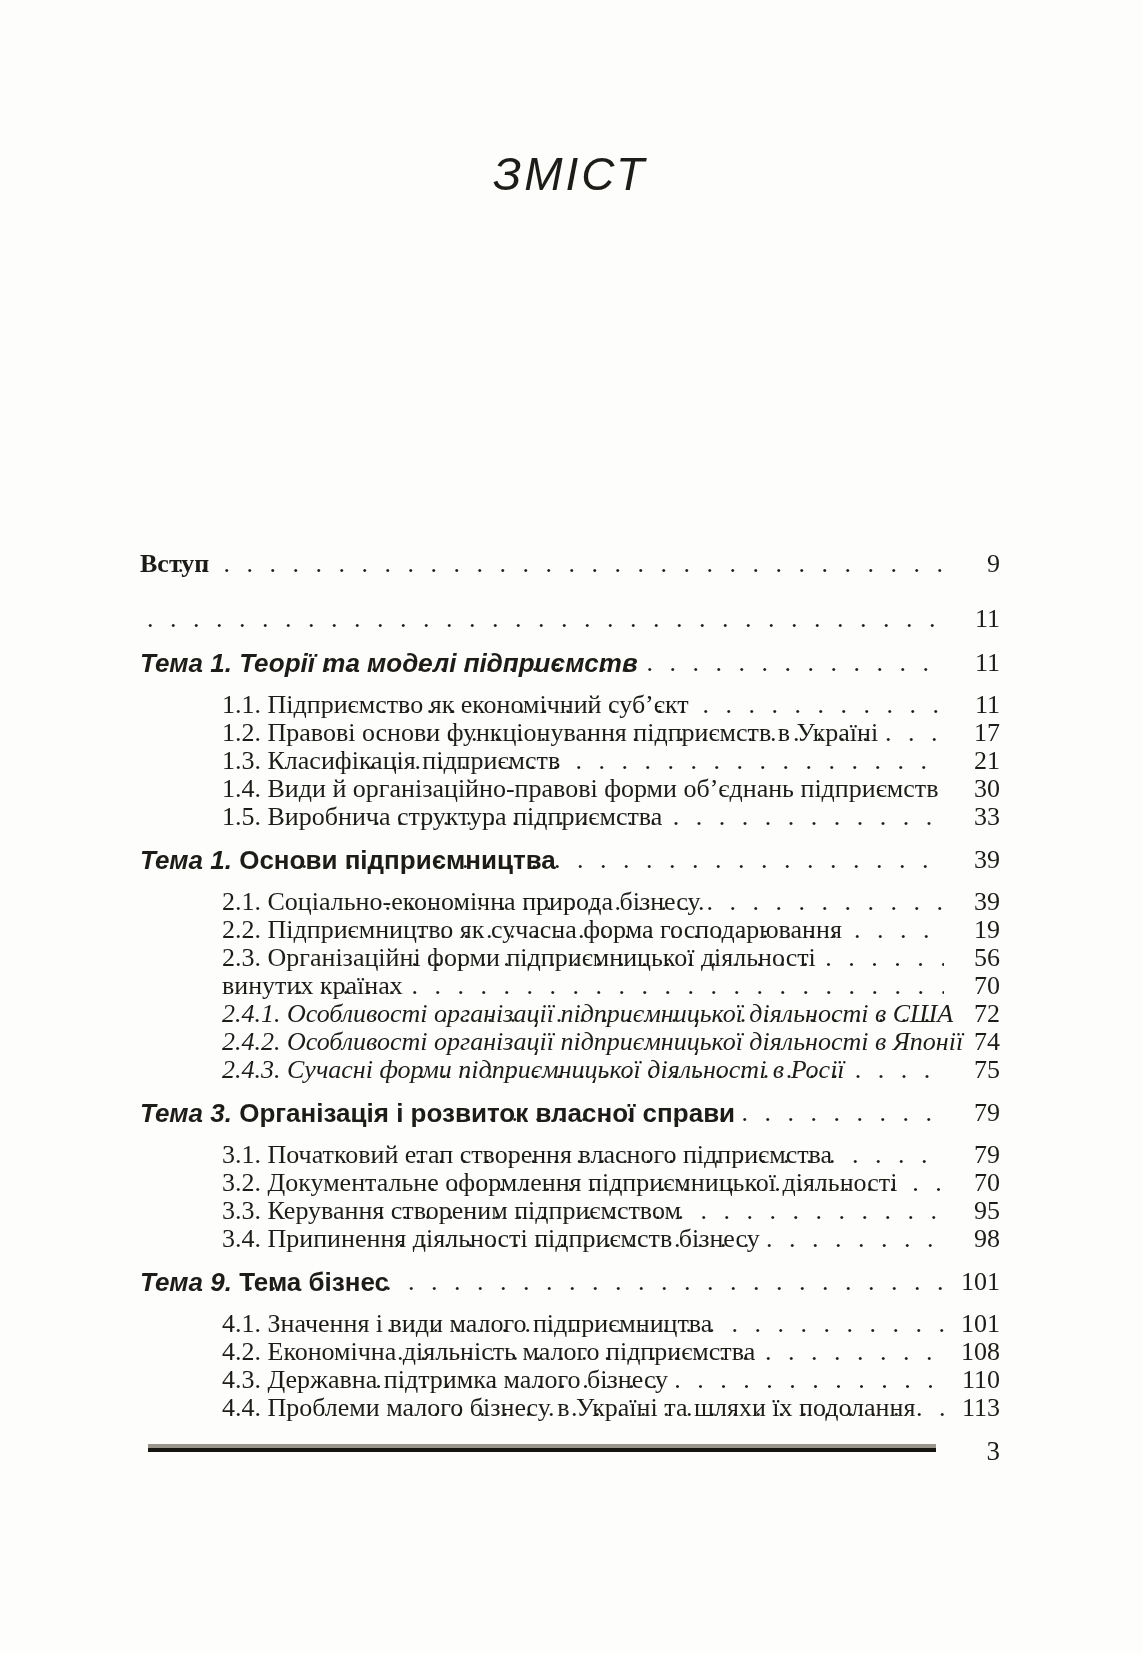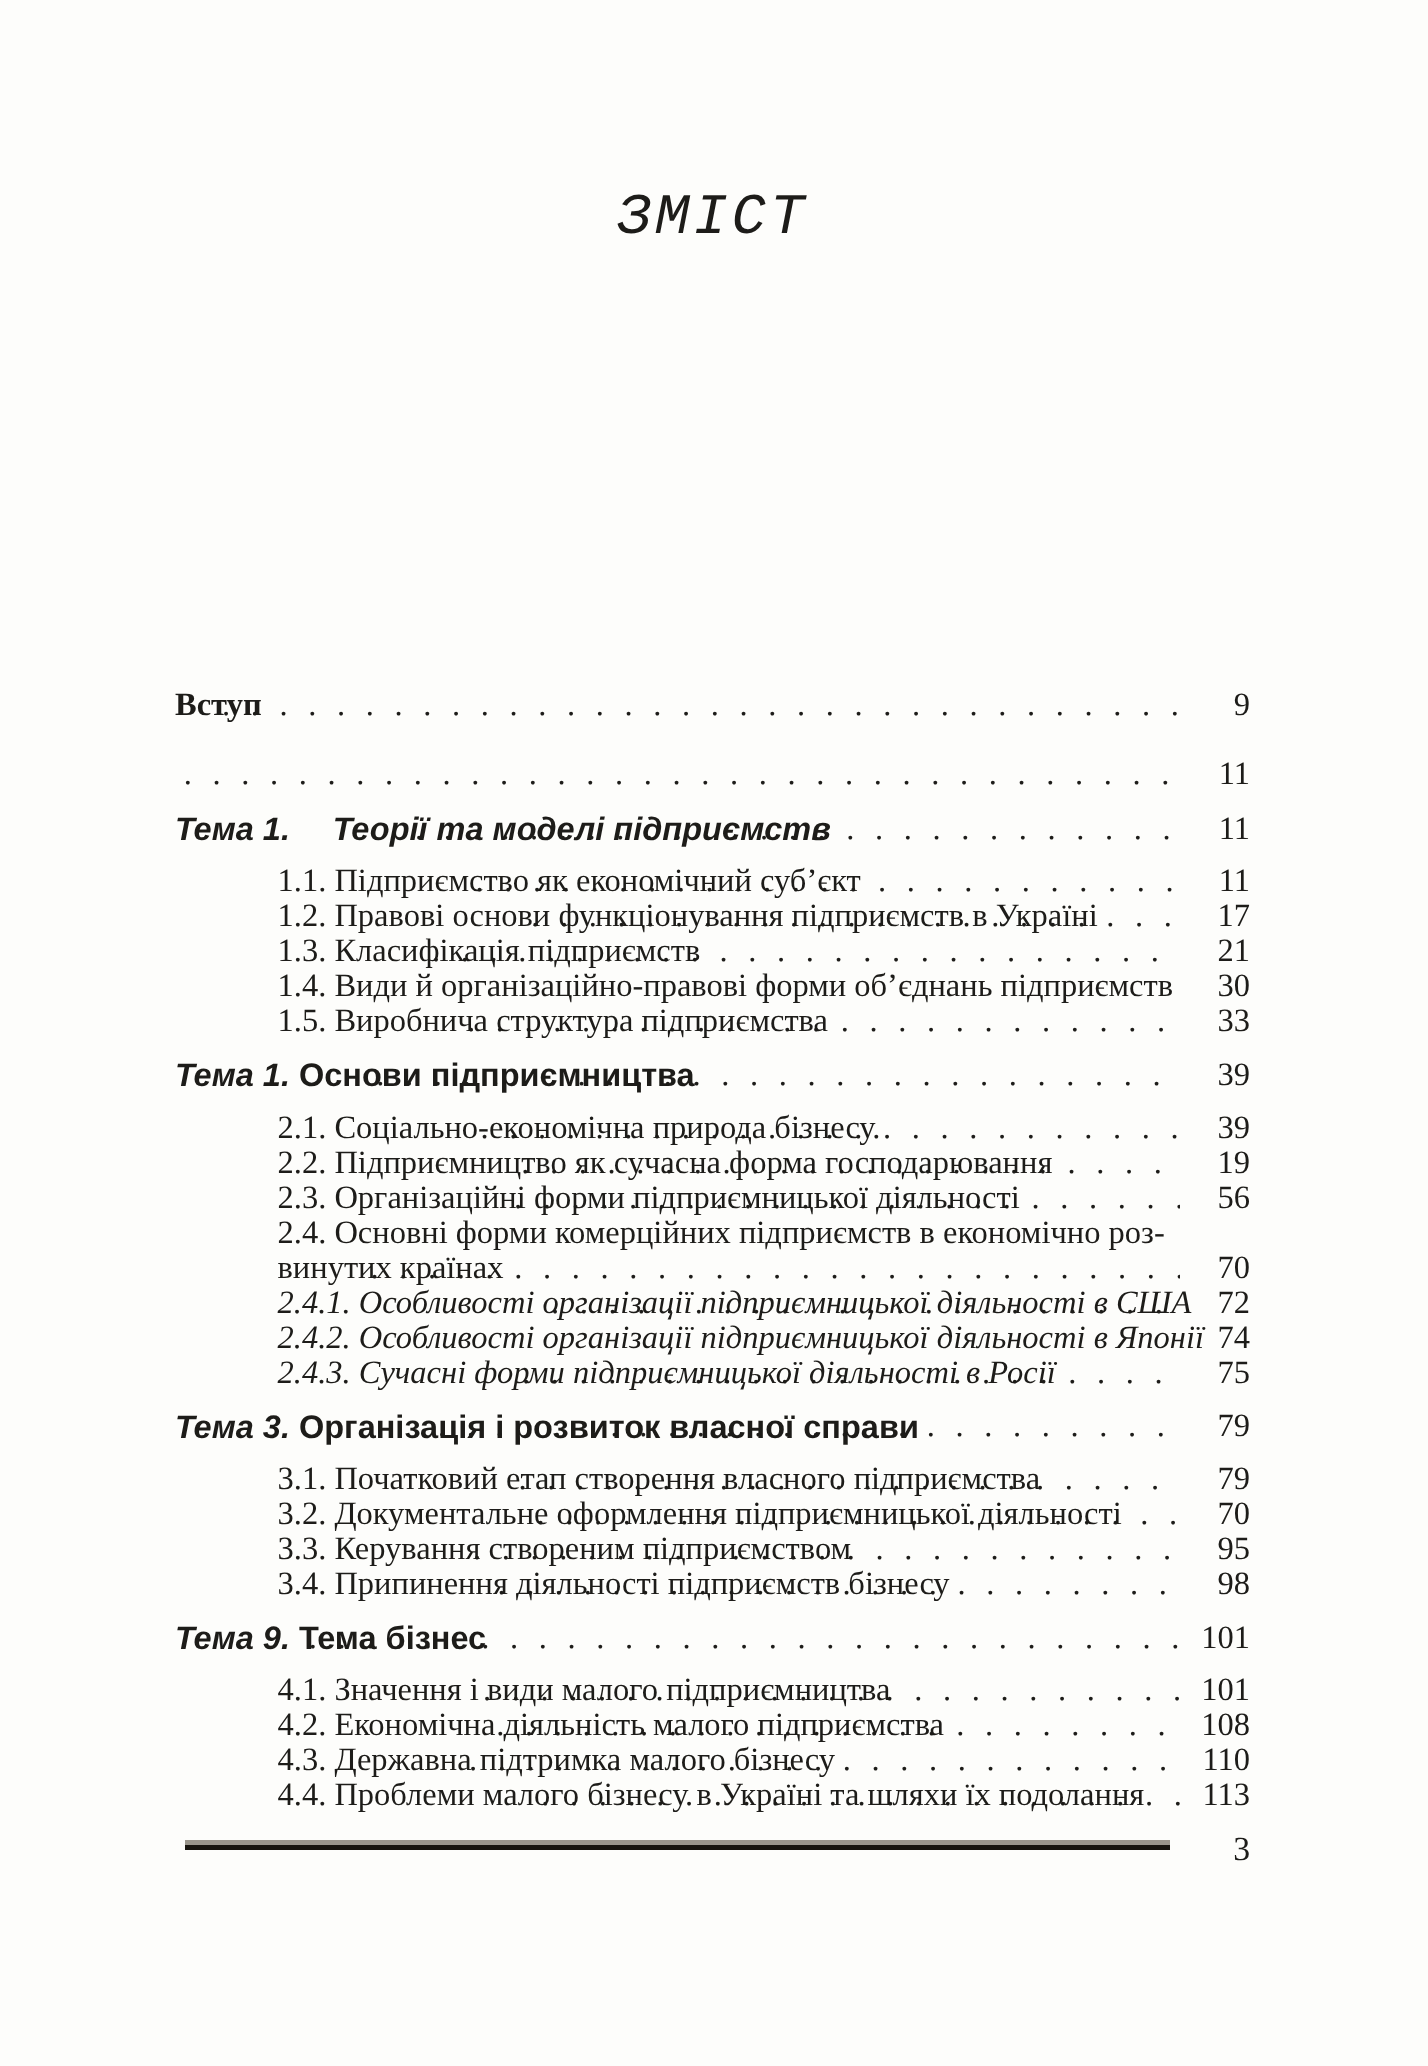--- a/index.html
+++ b/index.html
@@ -9,38 +9,38 @@
     color: #1d1c19;
     font-family: "Liberation Serif", serif;
     overflow: hidden;
   }
   .page {
     box-sizing: border-box;
     width: 1142px; height: 1653px;
     padding: 148px 142px 0 140px;
   }
   .doc-title {
-    font-family: Liberation Mono, monospace;
+    font-family: Liberation Sans, sans-serif;
     font-style: italic;
     font-size: 46px;
     line-height: 52px;
     letter-spacing: 3px;
     text-align: center;
     margin: 0 0 350px 0;
     font-weight: normal;
   }
   .toc { }
   .row {
     display: flex;
     font-size: 26px;
     line-height: 28px;
   }
   .row .label { white-space: nowrap; flex: 0 1 auto; min-width: 0; }
   .row .prefix { font-style: italic; font-weight: inherit; }
-  .row .it { font-style: italic; margin-left: 27px; }
+  .row .it { font-style: italic; }
   .dots {
     flex: 1 1 auto;
     min-width: 6px;
     overflow: hidden;
     white-space: nowrap;
     padding-left: 7px;
     letter-spacing: 5px;
     font-family: "Liberation Serif", serif;
     font-style: normal;
     font-weight: normal;
@@ -153,25 +153,20 @@
       <div class="row item">
         <span class="label">2.2. Підприємництво як сучасна форма господарювання</span>
         <span class="dots"></span>
         <span class="pagenum">19</span>
       </div>
       <div class="row item">
         <span class="label">2.3. Організаційні форми підприємницької діяльності</span>
         <span class="dots"></span>
         <span class="pagenum">56</span>
       </div>
-      <div class="row item no-dots">
-        <span class="label">2.4. Основні форми комерційних підприємств в економічно роз-</span>
-        <span class="dots"></span>
-        <span class="pagenum"></span>
-      </div>
       <div class="row item-cont">
         <span class="label">винутих країнах</span>
         <span class="dots"></span>
         <span class="pagenum">70</span>
       </div>
       <div class="row item-italic">
         <span class="label">2.4.1. Особливості організації підприємницької діяльності в США</span>
         <span class="dots"></span>
         <span class="pagenum">72</span>
       </div>

